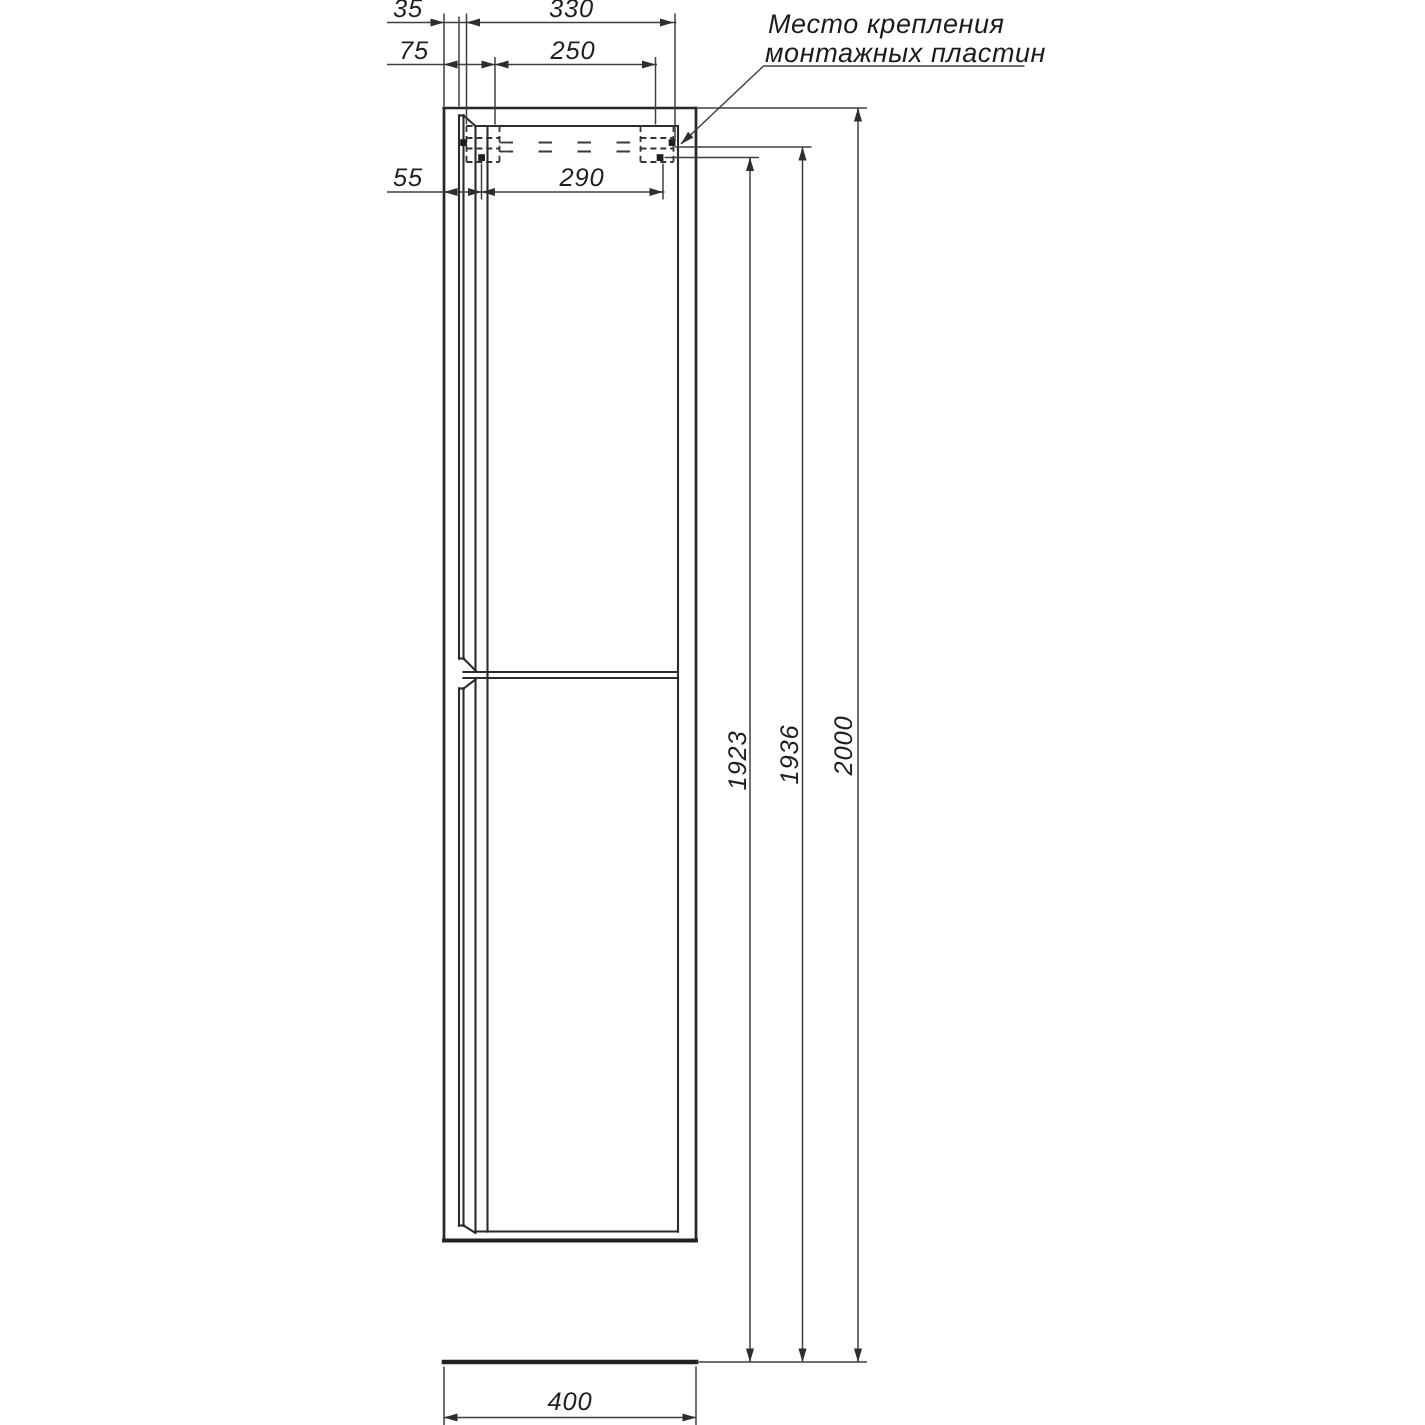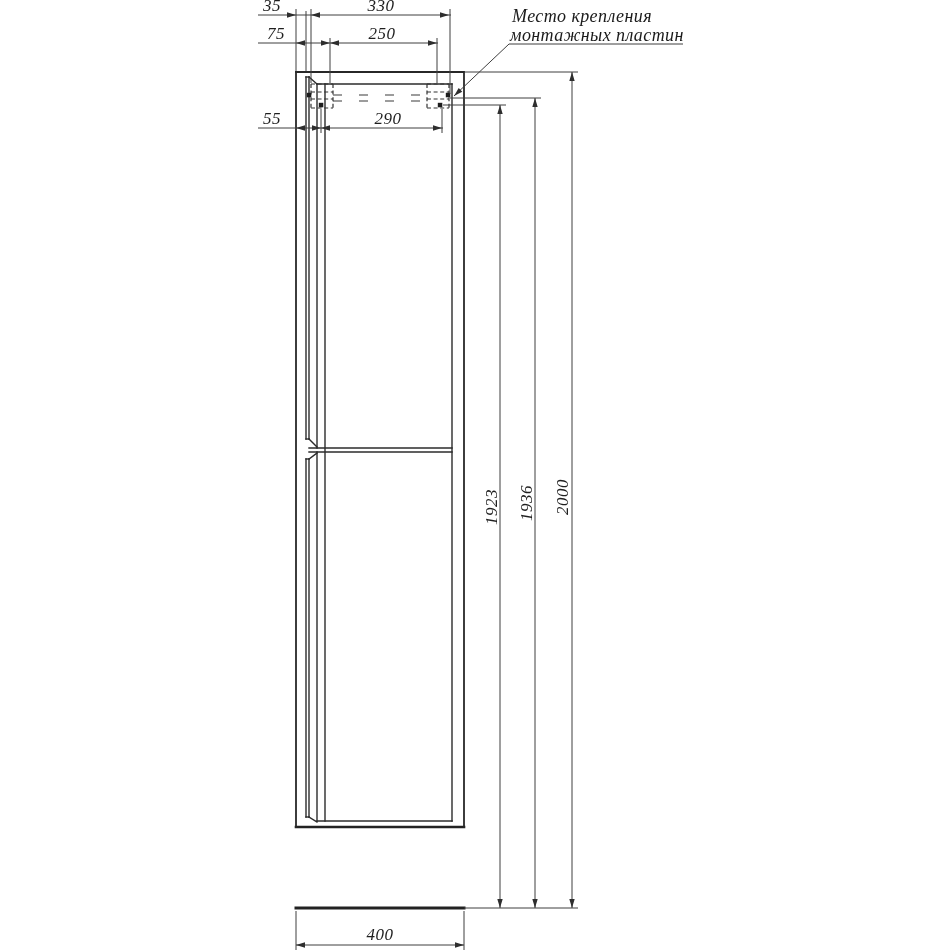--- a/index.html
+++ b/index.html
@@ -1,17 +1,17 @@
 <!DOCTYPE html>
 <html><head>
 <meta charset="utf-8">
 <style>
   html,body{margin:0;padding:0;background:#fff;}
   .page{position:relative;width:850px;height:950px;background:#ffffff;overflow:hidden;
-        font-family:Liberation Serif, serif;}
+        font-family:Liberation Sans, sans-serif;}
   svg{position:absolute;left:0;top:0;}
   .ln   {stroke:#2b2b2b;stroke-width:1.4;fill:none;stroke-linecap:square;}
   .lnthick{stroke:#222222;stroke-width:2.6;fill:none;stroke-linecap:square;}
   .lnmed{stroke:#272727;stroke-width:1.8;fill:none;stroke-linecap:square;}
   .dash {stroke:#333333;stroke-width:1.2;fill:none;stroke-dasharray:4 2.6;}
   .dashmid{stroke:#3a3a3a;stroke-width:1.2;fill:none;stroke-dasharray:9 17;}
   .dim  {stroke:#3f3f3f;stroke-width:1;fill:none;stroke-linecap:butt;}
   .arr  {fill:#2e2e2e;stroke:none;}
   .dot  {fill:#1d1d1d;stroke:none;}
   .dimtxt{font-style:italic;font-size:17px;fill:#1f1f1f;letter-spacing:0.5px;}

